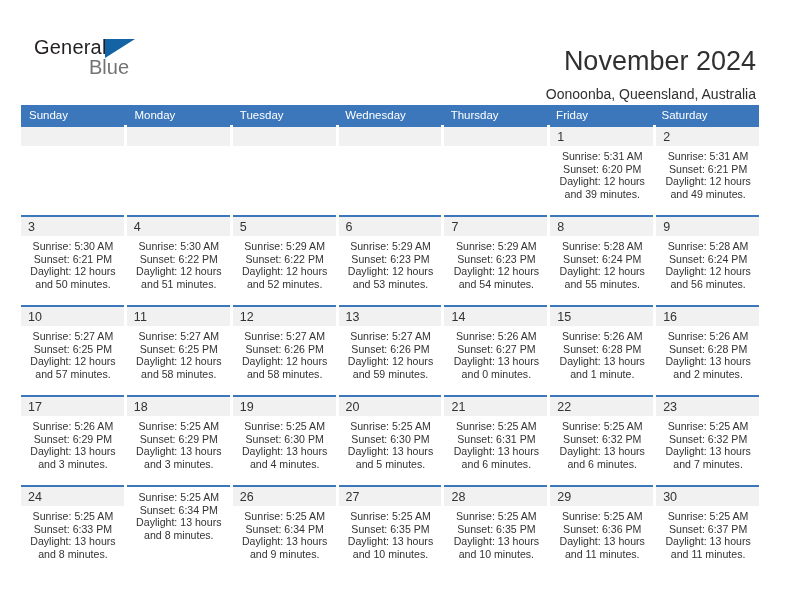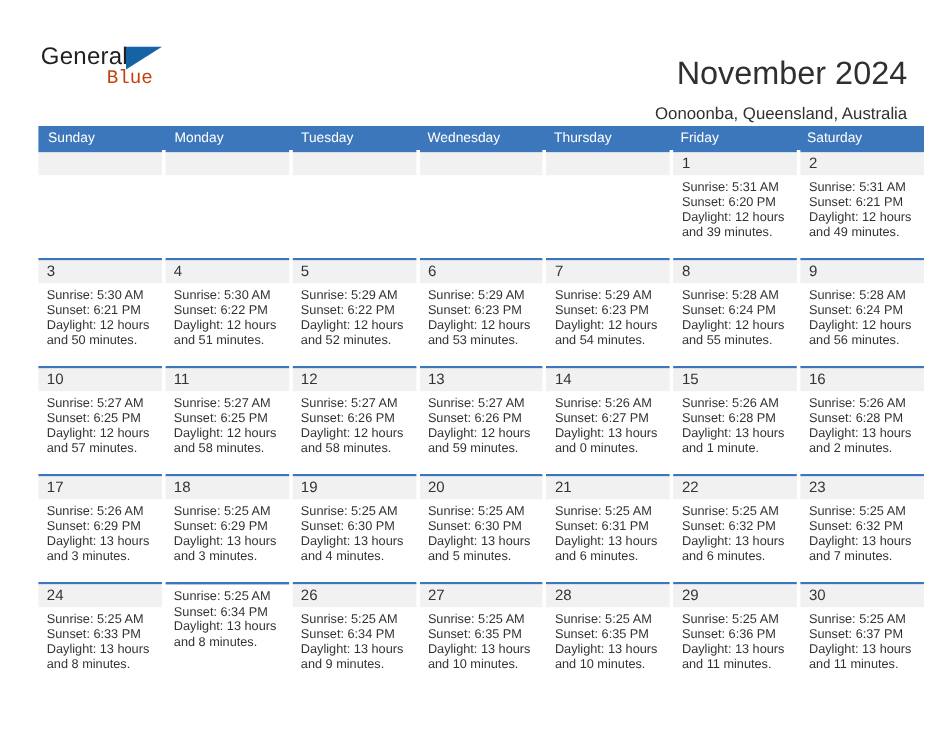--- a/index.html
+++ b/index.html
@@ -43,23 +43,23 @@
     top: 0;
     font-size: 20px;
     letter-spacing: 0.2px;
     color: #231f20;
     font-family: "Liberation Sans", sans-serif;
   }
   .logo-blue {
     position: absolute;
     left: 55px;
     top: 20px;
-    font-size: 16px;
-    color: #c2410c;
-    font-family: Liberation Mono, monospace;
+    font-size: 20px;
+    color: #737373;
+    font-family: Liberation Sans, sans-serif;
   }
   .logo-triangle {
     position: absolute;
     left: 71px;
     top: 3px;
     width: 0;
     height: 0;
     border-left: 30px solid #1464a5;
     border-bottom: 19px solid transparent;
   }
@@ -81,21 +81,21 @@
     margin-top: 7px;
     font-size: 14px;
     color: #303030;
     line-height: 18px;
     white-space: nowrap;
   }
 
   
   .calendar {
     position: absolute;
-    left: 32px;
+    left: 21px;
     top: 105px;
     width: 738px;
   }
 
   .weekday-row {
     display: flex;
     width: 738px;
     height: 20px;
     background: #3b77ba;
   }
@@ -138,20 +138,21 @@
   }
   .daynum {
     font-size: 12.5px;
     line-height: 19px;
     color: #333333;
   }
 
   .cell-info {
     padding: 4px 6px 0 7px;
     box-sizing: border-box;
+    text-align: center;
   }
   .info-line {
     font-size: 10.6px;
     line-height: 12.6px;
     color: #333333;
     white-space: nowrap;
   }
 </style>
 </head>
 <body>

